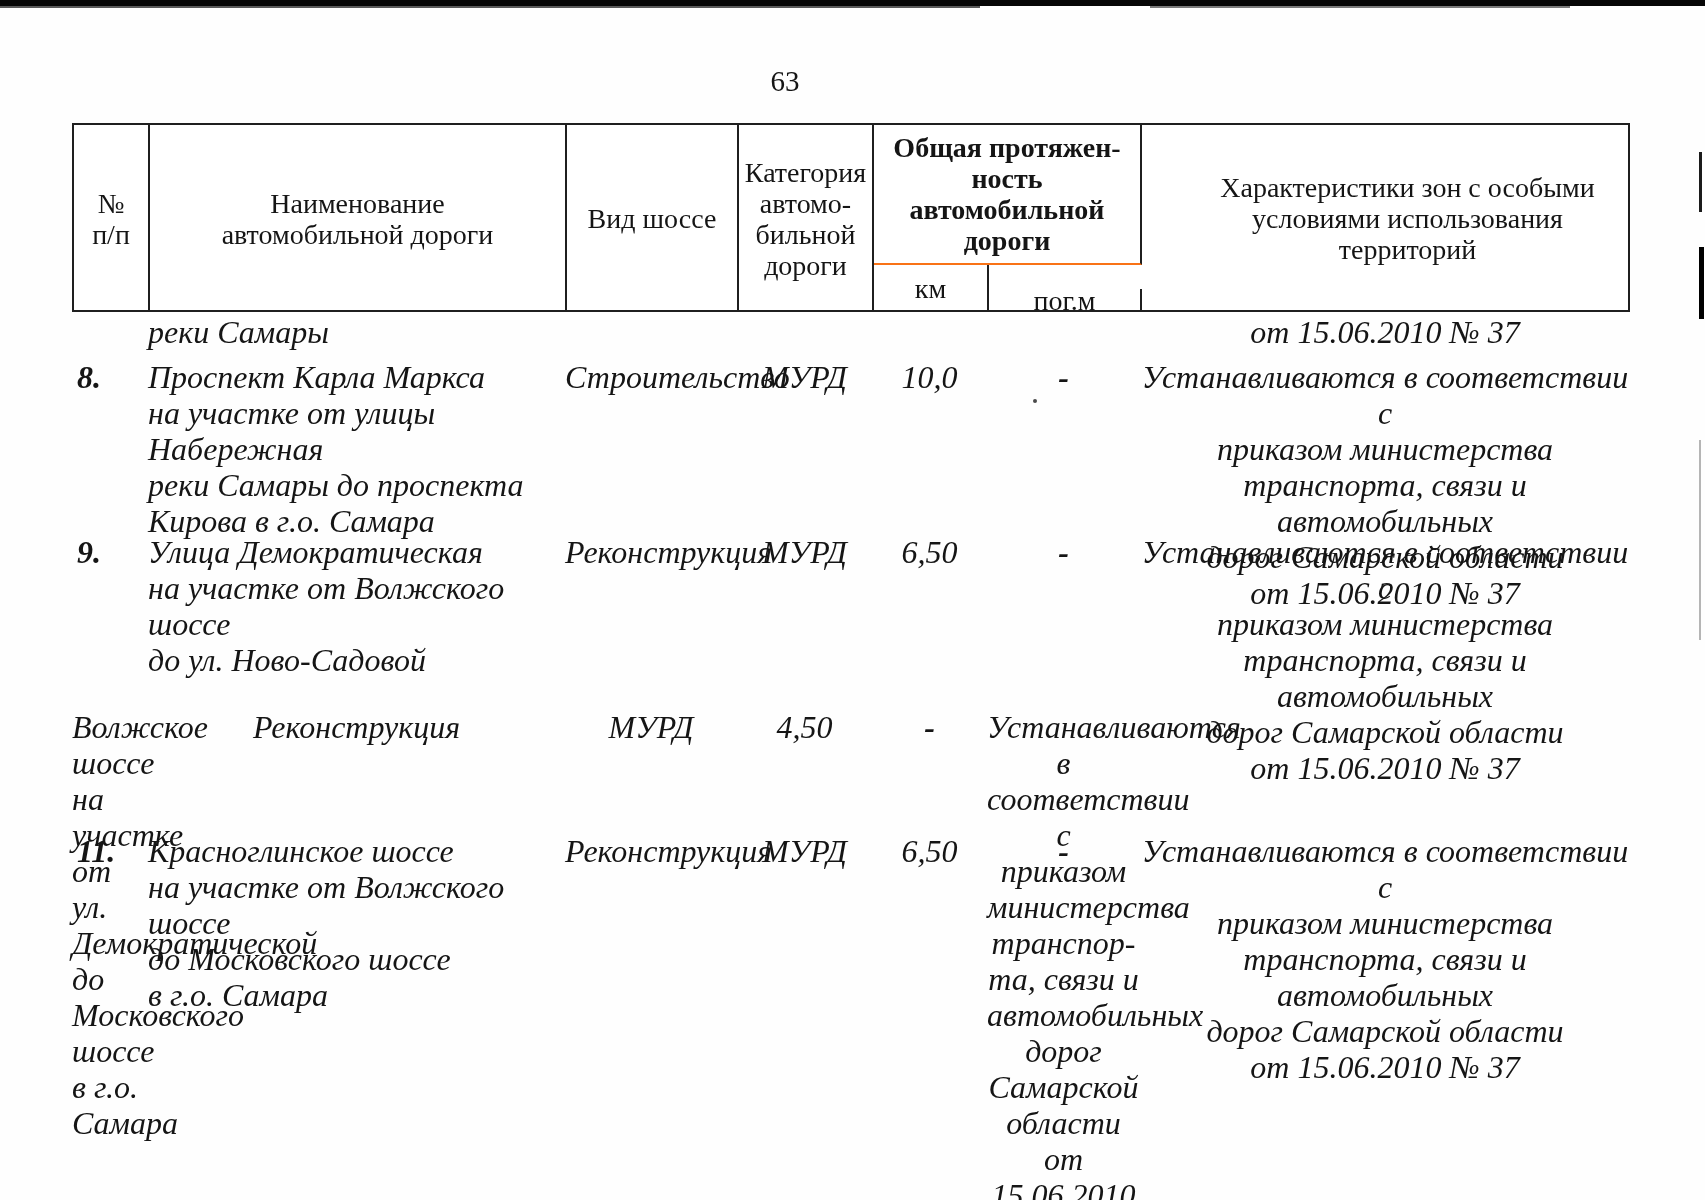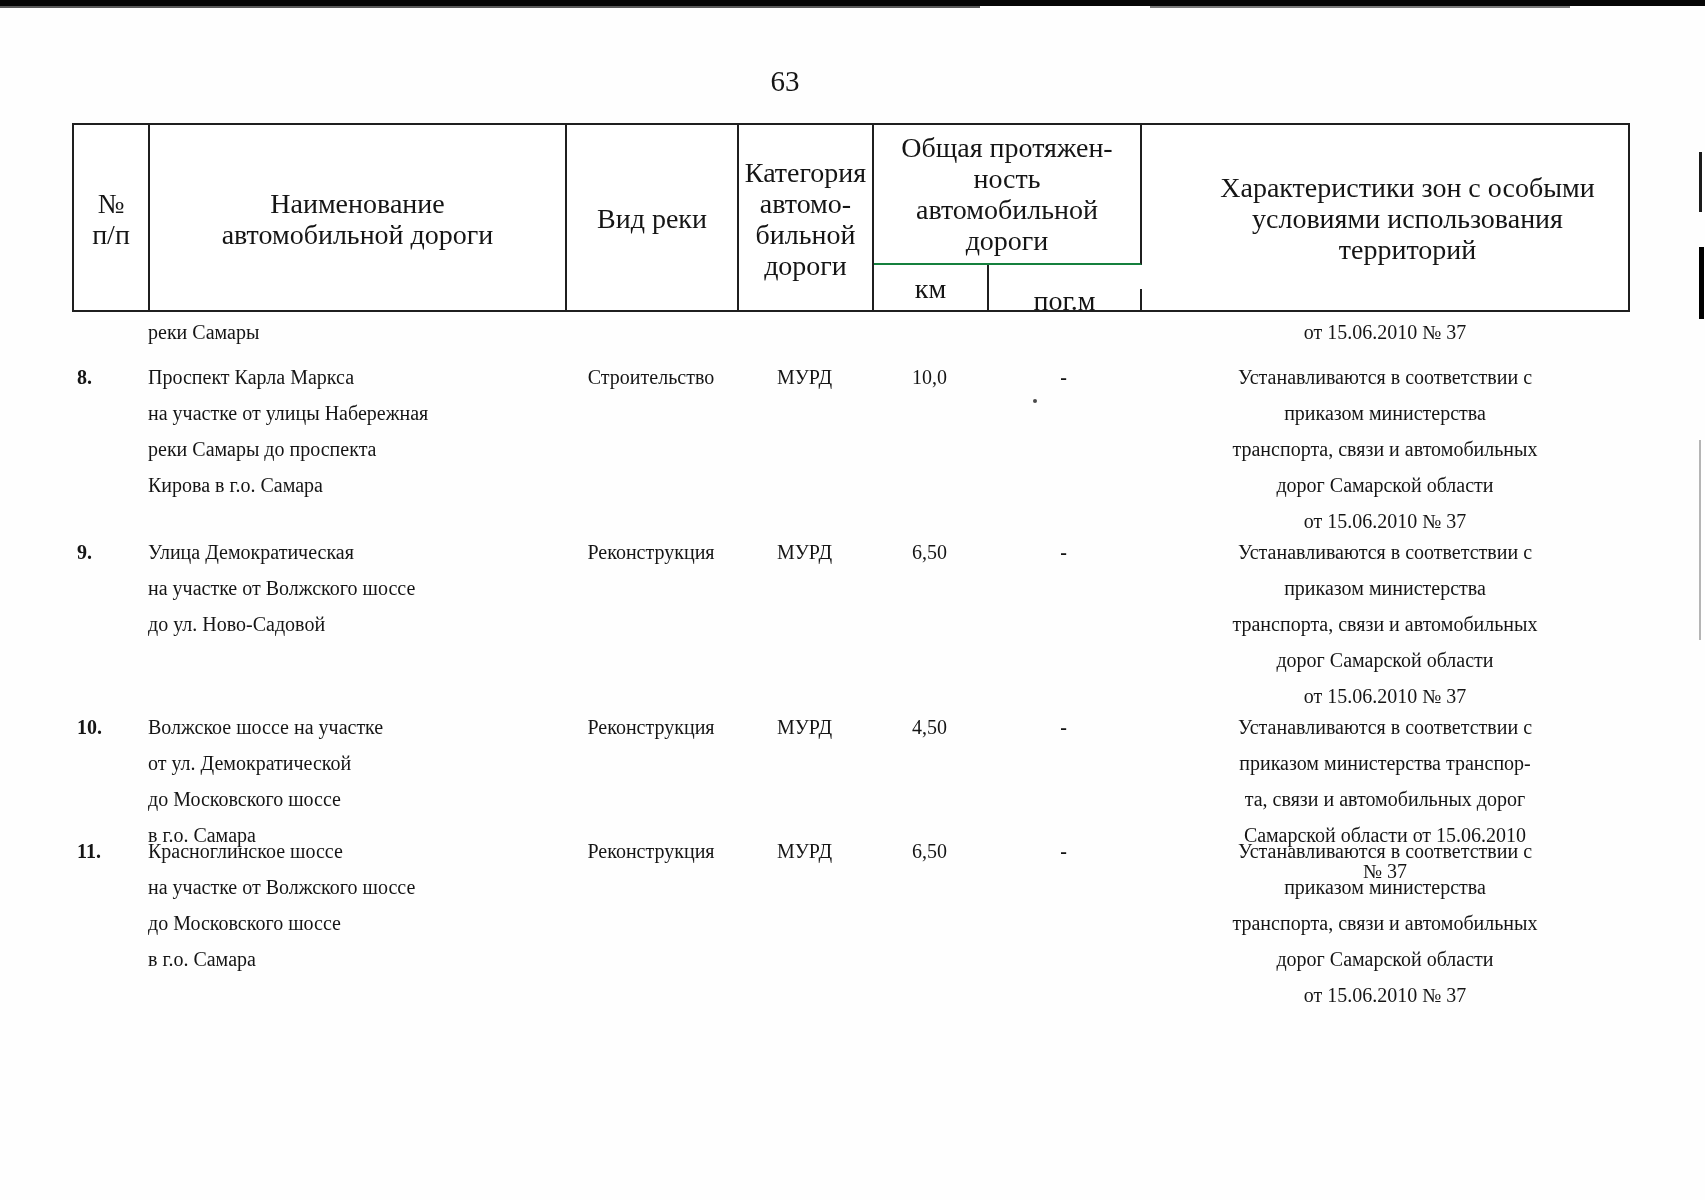--- a/index.html
+++ b/index.html
@@ -42,32 +42,33 @@
     display:flex;align-items:center;justify-content:center;
     text-align:center;white-space:pre-line;
     border-right:2px solid #1f1f1f;
     box-sizing:border-box;
     padding:2px 4px;
   }
   .h-num{grid-column:1;grid-row:1/3;}
   .h-name{grid-column:2;grid-row:1/3;}
   .h-work{grid-column:3;grid-row:1/3;}
   .h-cat{grid-column:4;grid-row:1/3;}
-  .h-len{grid-column:5/7;grid-row:1;border-bottom:2px solid #15803d;}
+  .h-len{grid-column:5/7;grid-row:1;border-bottom:2px solid #f97316;font-weight:bold;}
   .h-km{grid-column:5;grid-row:2;}
   .h-m{grid-column:6;grid-row:2;margin-top:24px;}
   .h-zones{grid-column:7;grid-row:1/3;border-right:none;padding-left:45px;}
 
   
   .brow{
     position:absolute;left:72px;width:1558px;
     display:grid;
     grid-template-columns:76px 417px 172px 135px 115px 153px 490px;
-    font-size:20px;line-height:36px;
+    font-size:32px;line-height:36px;
     box-sizing:border-box;
+    font-style:italic;
   }
   .bnum{font-weight:bold;padding-left:5px;}
   .bname{white-space:pre-line;}
   .bwork,.bcat,.bkm{text-align:center;}
   .bm{text-align:center;font-weight:bold;}
   .bzones{text-align:center;white-space:pre-line;}
 </style>
 </head>
 <body>
 
@@ -81,21 +82,21 @@
   <div class="scan-right-c"></div>
   <div class="speck" style="left:1033px;top:399px;"></div>
 
   <div class="page-number">63</div>
 
   <div class="header-grid">
     <div class="hcell h-num">№
 п/п</div>
     <div class="hcell h-name">Наименование
 автомобильной дороги</div>
-    <div class="hcell h-work">Вид реки</div>
+    <div class="hcell h-work">Вид шоссе</div>
     <div class="hcell h-cat">Категория
 автомо-
 бильной
 дороги</div>
     <div class="hcell h-len">Общая протяжен-
 ность
 автомобильной
 дороги</div>
     <div class="hcell h-km">км</div>
     <div class="hcell h-m">пог.м</div>
@@ -141,21 +142,20 @@
     <div class="bkm">6,50</div>
     <div class="bm">-</div>
     <div class="bzones">Устанавливаются в соответствии с
 приказом министерства
 транспорта, связи и автомобильных
 дорог Самарской области
 от 15.06.2010 № 37</div>
   </div>
 
   <div class="brow" style="top:709px;">
-    <div class="bnum">10.</div>
     <div class="bname">Волжское шоссе на участке
 от ул. Демократической
 до Московского шоссе
 в г.о. Самара</div>
     <div class="bwork">Реконструкция</div>
     <div class="bcat">МУРД</div>
     <div class="bkm">4,50</div>
     <div class="bm">-</div>
     <div class="bzones">Устанавливаются в соответствии с
 приказом министерства транспор-

